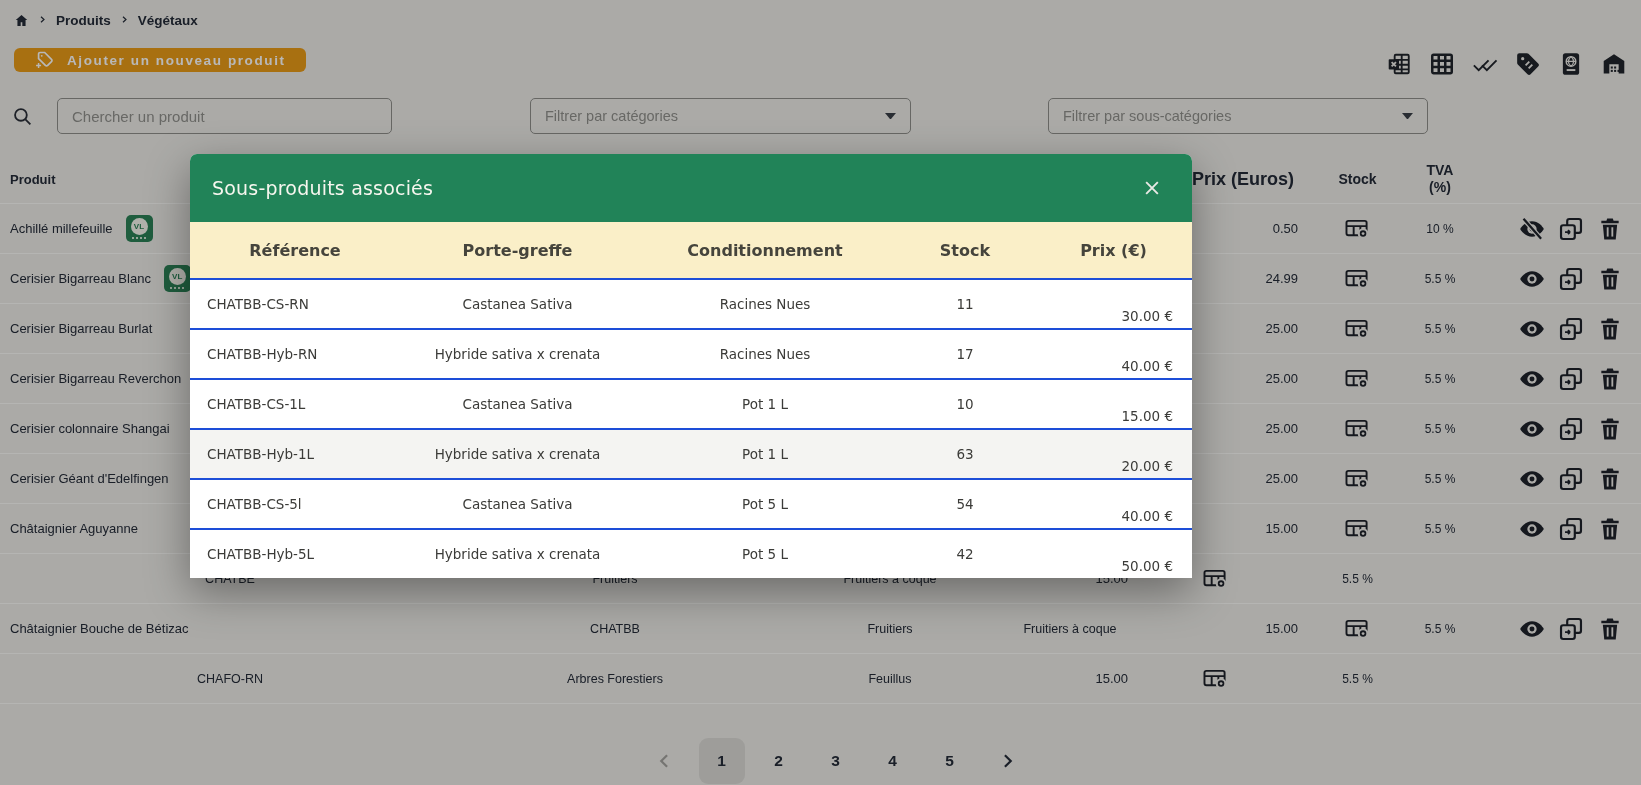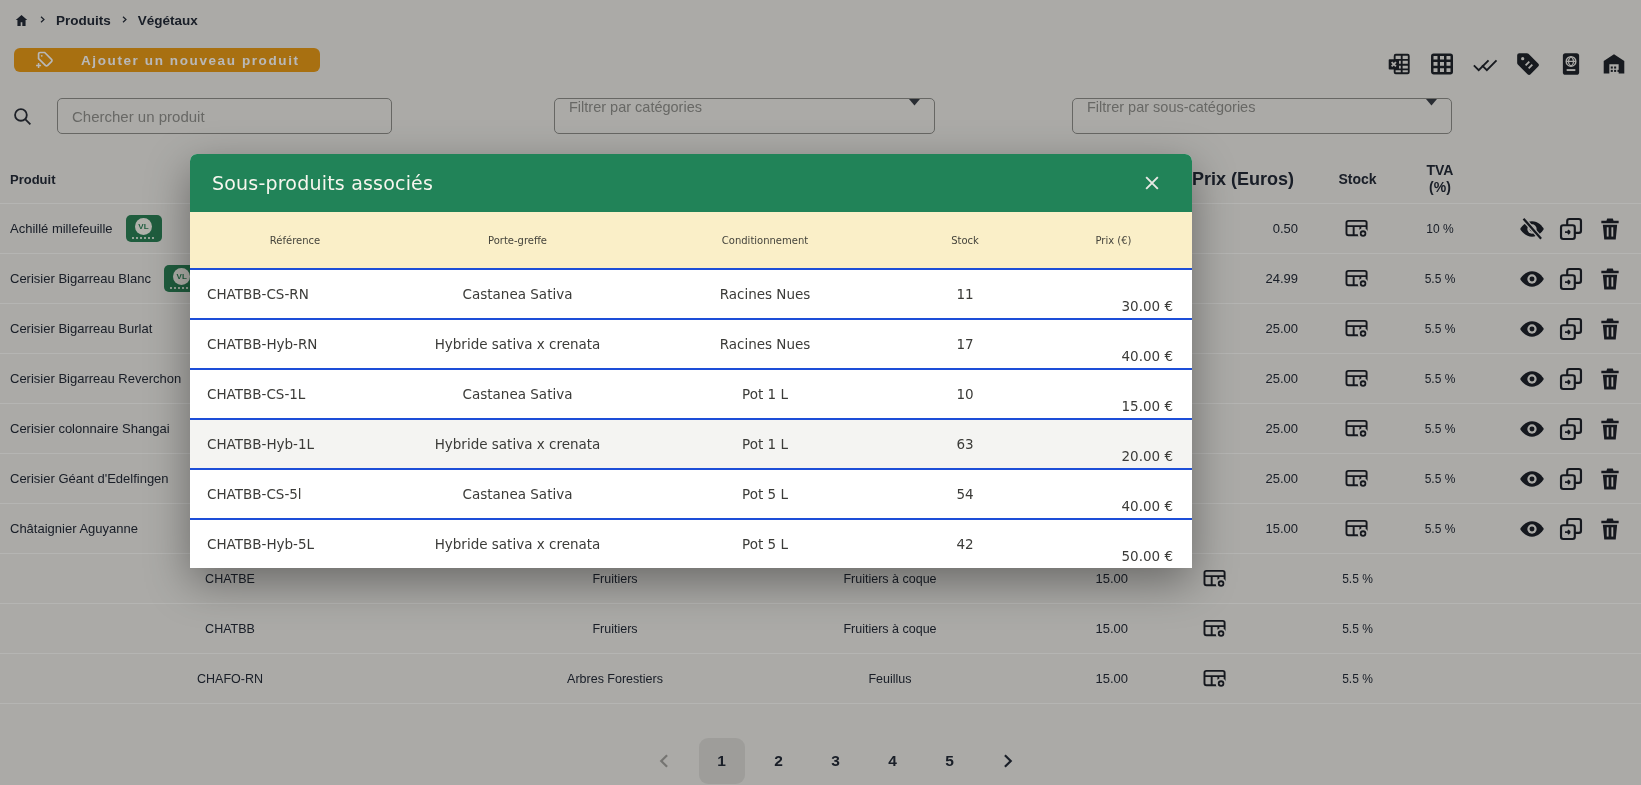--- a/index.html
+++ b/index.html
@@ -14,39 +14,39 @@
   svg { display:block; }
 
   
   .breadcrumb { position:absolute; top:13px; left:14px; display:flex; align-items:center; gap:9px;
     font-size:13.5px; font-weight:700; }
   .crumb-sep { width:9px; height:11px; color:#242B38; }
   .home-icon { width:15px; height:15px; color:#242B38; cursor:pointer; }
   .crumb { cursor:pointer; }
 
   
-  .add-btn { position:absolute; top:48px; left:14px; height:20px; display:flex; align-items:center; gap:27px;
+  .add-btn { position:absolute; top:48px; left:14px; height:20px; display:flex; align-items:center; gap:13px;
     padding:12px 20px; background:#E99B18; border:none; border-radius:6px; color:#FFFFFF;
     font-family:"Liberation Sans",sans-serif; font-size:13.5px; font-weight:700; letter-spacing:1.6px; cursor:pointer; }
   .add-btn svg { width:20px; height:20px; }
 
   
   .toolbar-icons { position:absolute; top:51px; left:1386px; display:flex; gap:17px; }
   .tool-icon { width:26px; height:26px; color:#20242B; cursor:pointer; }
   .tool-icon svg { width:100%; height:100%; }
 
   
   .search-glass { position:absolute; left:12px; top:106px; width:21px; height:21px; color:#2A2F38; }
   .search-input { position:absolute; left:57px; top:98px; width:335px; height:36px;
     border:1px solid #8F8F8B; border-radius:5px; background:transparent; padding:0 14px;
     font-family:"Liberation Sans",sans-serif; font-size:15px; color:#242B38; outline:none; }
   .search-input::placeholder { color:#90908C; }
   .select { position:absolute; top:98px; height:36px; border:1px solid #8F8F8B; border-radius:5px;
-    display:flex; justify-content:space-between; padding:0 14px;
-    font-size:14.5px; color:#90908C; cursor:pointer; background:transparent;margin-left:24px; }
+    display:flex; align-items:center; justify-content:space-between; padding:0 14px;
+    font-size:14.5px; color:#90908C; cursor:pointer; background:transparent; }
   .select .caret { width:11px; height:7px; color:#3A3F47; }
   .select-cat { left:530px; width:381px; }
   .select-subcat { left:1048px; width:380px; }
 
   
   .ptable { position:absolute; top:155px; left:0; width:1641px; }
   .thead, .trow { display:grid; grid-template-columns:460px 310px 240px 120px 170px 115px 50px 1fr;
     align-items:center; border-bottom:1px solid #FBFBF8; }
   .thead { height:49px; font-size:14px; font-weight:700; }
   .trow  { height:50px; font-size:12.5px; }
@@ -56,21 +56,21 @@
   .thead .c-prix { text-align:left; padding-left:62px; font-size:18px; }
   .c-stock { display:flex; justify-content:center; }
   .c-tva { text-align:center; font-size:12px; }
   .thead .c-tva { font-size:14px; line-height:1.25; }
   .c-act { display:flex; gap:13px; padding-left:54px; }
   .row-icon { width:26px; height:26px; color:#1E222A; cursor:pointer; }
   .row-icon svg { width:100%; height:100%; }
   .stock-icon { width:25px; height:23px; color:#1E222A; cursor:pointer; }
   .stock-icon svg { width:100%; height:100%; }
 
-  .vl-badge { width:36px; height:27px; border-radius:5px; background:#2B8256; position:relative;
+  .vl-badge { width:27px; height:27px; border-radius:5px; background:#2B8256; position:relative;
     display:inline-flex; align-items:flex-start; justify-content:center; flex:0 0 auto; }
   .vl-circle { margin-top:3px; width:17px; height:17px; border-radius:50%; background:#F5F5EE;
     display:flex; align-items:center; justify-content:center;
     font-size:8px; font-weight:700; color:#2B8256; letter-spacing:0.3px; }
   .vl-badge::after { content:""; position:absolute; left:6px; right:6px; bottom:3px; height:2px;
     background:repeating-linear-gradient(90deg,#CFE3D3 0 2px,transparent 2px 4px); }
 
   
   .pagination { position:absolute; top:736px; left:0; width:1641px; height:49px;
     display:flex; align-items:center; justify-content:center; gap:11px; padding-left:30px; }
@@ -82,27 +82,27 @@
     background:transparent; border:none; cursor:pointer; }
   .page-nav svg { width:20px; height:20px; }
   .page-nav.prev { color:#A3A29E; }
   .page-nav.next { color:#242B38; }
 
   
   .overlay { position:absolute; inset:0; background:rgba(0,0,0,0.28); z-index:5; }
   .modal { position:absolute; left:190px; top:154px; width:1002px; z-index:6; background:#FFFFFF;
     border-radius:7px 7px 0 0; box-shadow:0 14px 44px rgba(0,0,0,0.38);
     font-family:"DejaVu Sans", sans-serif; }
-  .modal-header { height:58px; background:#218358; border-radius:7px 7px 0 0;
+  .modal-header { height:68px; background:#218358; border-radius:7px 7px 0 0;
     display:flex; align-items:center; justify-content:space-between; padding:0 22px; }
   .modal-title { color:#F6F6EE; font-size:19px; font-weight:400; letter-spacing:0.2px; }
   .modal-close { width:20px; height:20px; background:none; border:none; cursor:pointer; color:#E9E9E5; margin-right:8px; }
   .modal-close svg { width:20px; height:20px; }
   .m-grid { display:grid; grid-template-columns:210px 235px 260px 140px 157px; align-items:center; }
-  .modal-thead { height:56px; background:#FAEFC8; font-size:10px; font-weight:400; color:#45443C; }
+  .modal-thead { height:56px; background:#FAEFC8; font-size:16px; font-weight:700; color:#45443C; }
   .modal-thead > div { text-align:center; }
   .modal-row { height:50px; font-size:13.5px; color:#3B3B38; border-top:2px solid #1d4ed8; background:#FFFFFF; }
   .modal-row.hl { background:#F4F4F2; }
   .m-ref { padding-left:17px; }
   .m-pg, .m-cond, .m-stock { text-align:center; }
   .m-prix { text-align:right; padding-right:19px;margin-top:24px; }
 </style>
 </head>
 <body>
 
@@ -594,20 +594,24 @@
           <path d="M9.4 2.4h5.2l.7 1.9H20v2.4H4V4.3h4.7z"></path>
           <path d="M5.4 8.1h13.2L17.3 21.6H6.7z"></path>
           <rect x="9" y="10.4" width="1.7" height="8.6" fill="#EDECE8"></rect>
           <rect x="13.3" y="10.4" width="1.7" height="8.6" fill="#EDECE8"></rect>
         </svg>
       </span>
     </div>
   </div>
 
   <div class="trow">
+    <div class="c-prod">
+      <span>Châtaignier Bouche de Bétizac</span>
+
+    </div>
     <div class="c-ref">CHATBB</div>
     <div class="c-cat">Fruitiers</div>
     <div class="c-sub">Fruitiers à coque</div>
     <div class="c-prix">15.00</div>
     <div class="c-stock">
       <span class="stock-icon">
         <svg viewBox="0 0 26 24" fill="none" stroke="currentColor" stroke-width="2">
           <rect x="1.5" y="4" width="21" height="15" rx="2"></rect>
           <path d="M1.5 9.5h21M9 9.5V19M16 9.5v4"></path>
           <circle cx="18.8" cy="17.3" r="4.5" fill="currentColor" stroke="#EDECE8" stroke-width="2.2"></circle>

